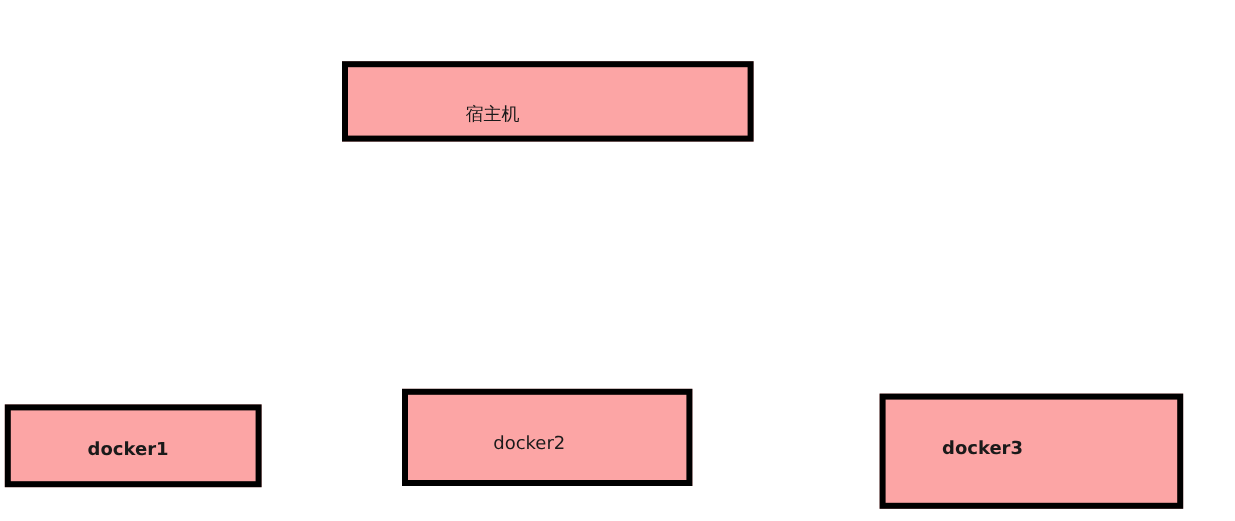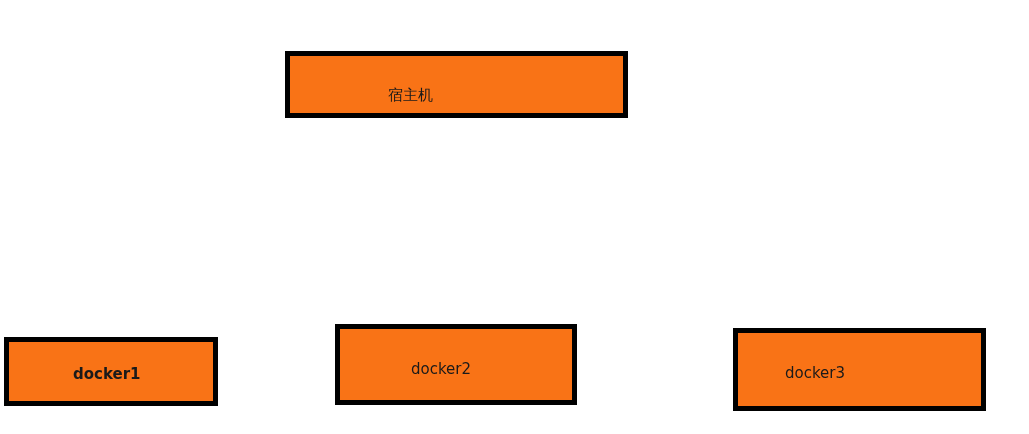--- a/index.html
+++ b/index.html
@@ -11,21 +11,21 @@
       width: 1029px;
       height: 434px;
       position: relative;
       overflow: hidden;
       font-family: "DejaVu Sans", "Liberation Sans", sans-serif;
     }
     .box {
       position: absolute;
       box-sizing: border-box;
       border: 5px solid #000000;
-      background: #f97316;
+      background: #fca5a5;
     }
     .label {
       position: absolute;
       font-size: 15px;
       line-height: 18px;
       color: #1a1a1a;
       white-space: nowrap;
     }
   </style>
 </head>
@@ -36,15 +36,15 @@
 </div>
 
 <div class="box" style="left:4px; top:337px; width:214px; height:69px;">
   <span class="label" style="left:64px; top:23px;font-weight:bold;">docker1</span>
 </div>
 
 <div class="box" style="left:335px; top:324px; width:242px; height:81px;padding-left:20px;">
   <span class="label" style="left:71px; top:31px;">docker2</span>
 </div>
 
-<div class="box" style="left:733px; top:328px; width:253px; height:83px;">
+<div class="box" style="left:733px; top:328px; width:253px; height:96px;font-weight:bold;">
   <span class="label" style="left:47px; top:31px;">docker3</span>
 </div>
 
 </body></html>

